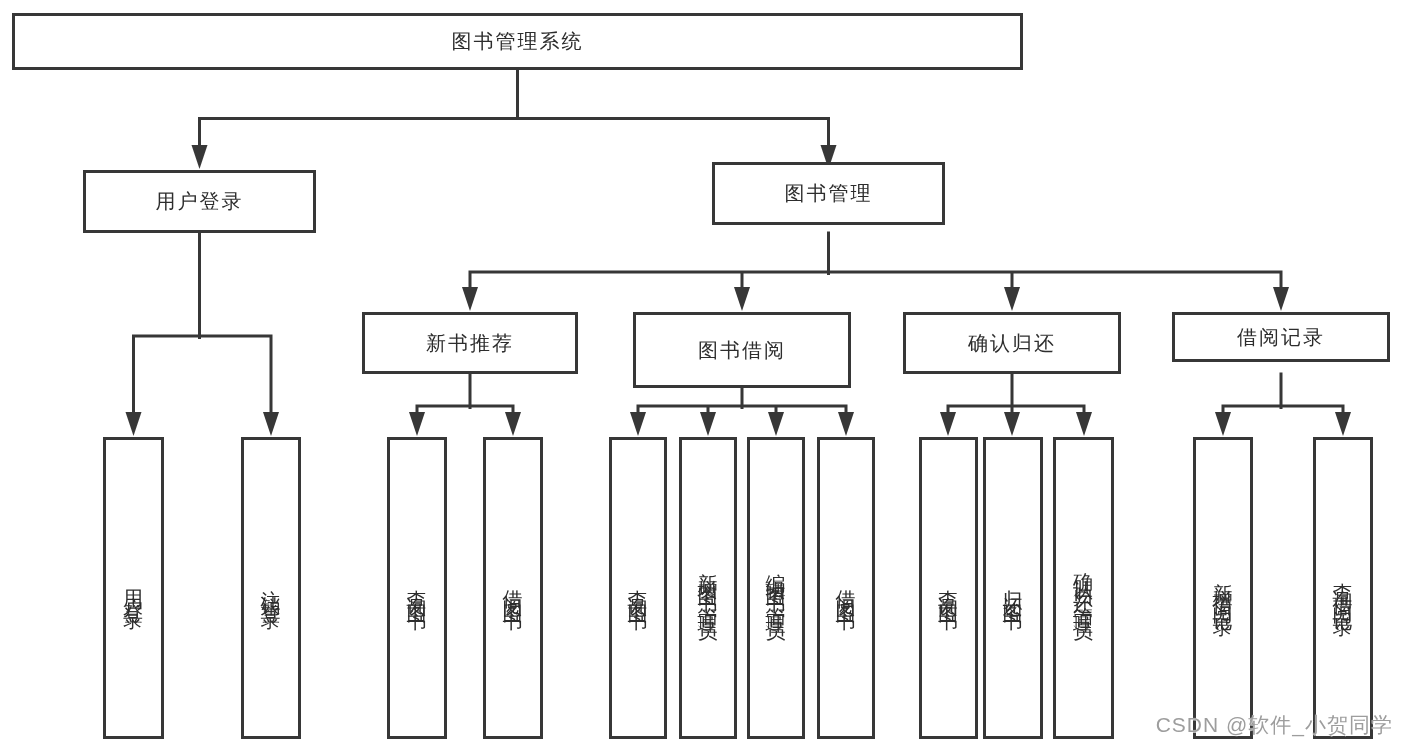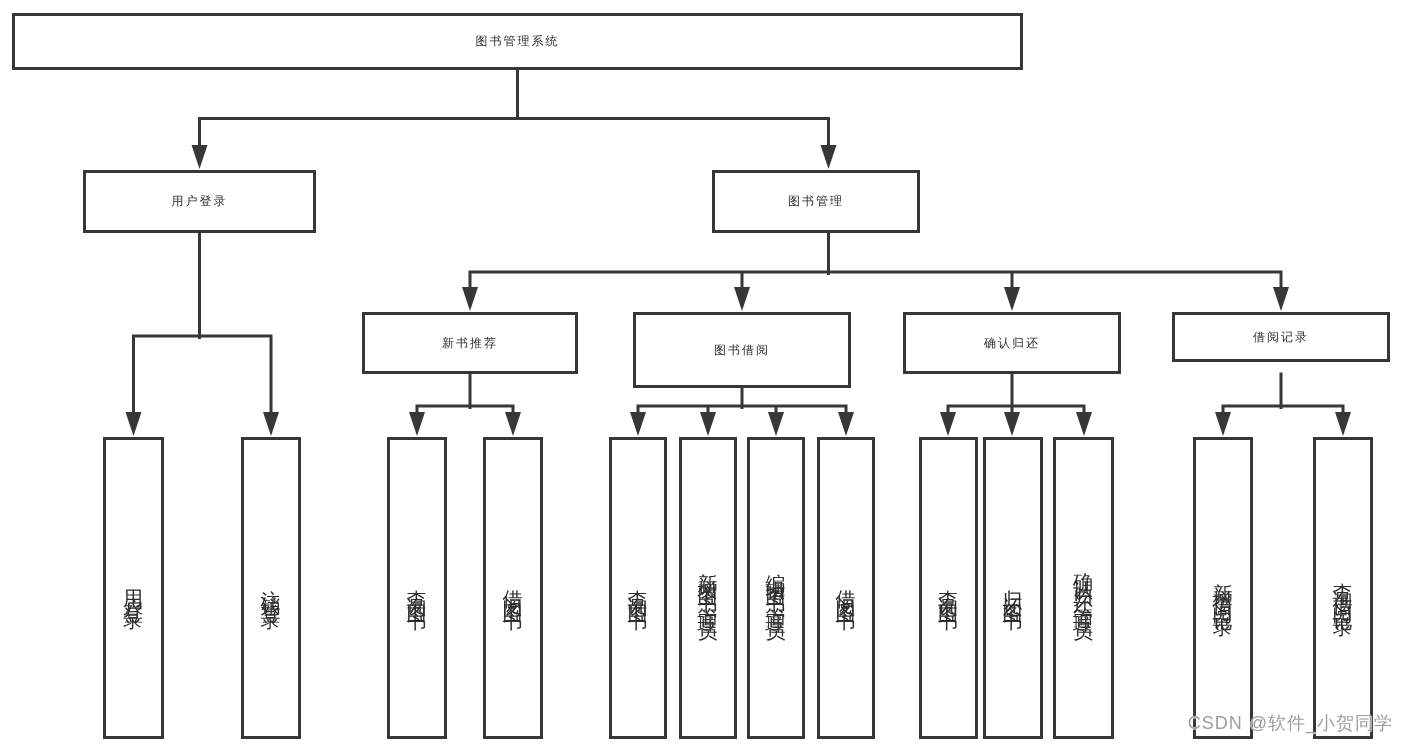--- a/index.html
+++ b/index.html
@@ -20,39 +20,39 @@
   .connectors{position:absolute;left:0;top:0;z-index:1;}
   .box{
     position:absolute;
     box-sizing:border-box;
     border:3px solid var(--line);
     background:#fff;
     display:flex;align-items:center;justify-content:center;
     z-index:2;
   }
   .hlabel{
-    font-size:12px;
+    font-size:20px;
     letter-spacing:2px;
     color:var(--text);
     white-space:nowrap;
   }
   .vlabel{
     writing-mode:vertical-rl;
     text-orientation:mixed;
     font-size:20px;
     line-height:1;
     letter-spacing:7px;
     color:var(--text);
   }
   .leaf{z-index:2;}
   .watermark{
     position:absolute;
     right:12px;top:711px;
     z-index:5;
-    font-size:18px;
+    font-size:21px;
     letter-spacing:1px;
     color:var(--watermark);
     text-shadow:0 0 1px #ffffff, 1px 1px 0 rgba(255,255,255,.6);
     white-space:nowrap;
   }
 </style>
 </head>
 <body>
 
 <div class="canvas">
@@ -97,21 +97,21 @@
     </g>
   </svg>
 
   <div class="box" style="left:12px;top:13px;width:1011px;height:57px;">
     <span class="hlabel">图书管理系统</span>
   </div>
 
   <div class="box" style="left:83px;top:170px;width:233px;height:63px;">
     <span class="hlabel">用户登录</span>
   </div>
-  <div class="box" style="left:712px;top:170px;width:208px;height:63px;">
+  <div class="box" style="left:712px;top:162px;width:233px;height:63px;">
     <span class="hlabel">图书管理</span>
   </div>
 
   <div class="box" style="left:362px;top:312px;width:216px;height:62px;">
     <span class="hlabel">新书推荐</span>
   </div>
   <div class="box" style="left:633px;top:312px;width:218px;height:76px;">
     <span class="hlabel">图书借阅</span>
   </div>
   <div class="box" style="left:903px;top:312px;width:218px;height:62px;">

